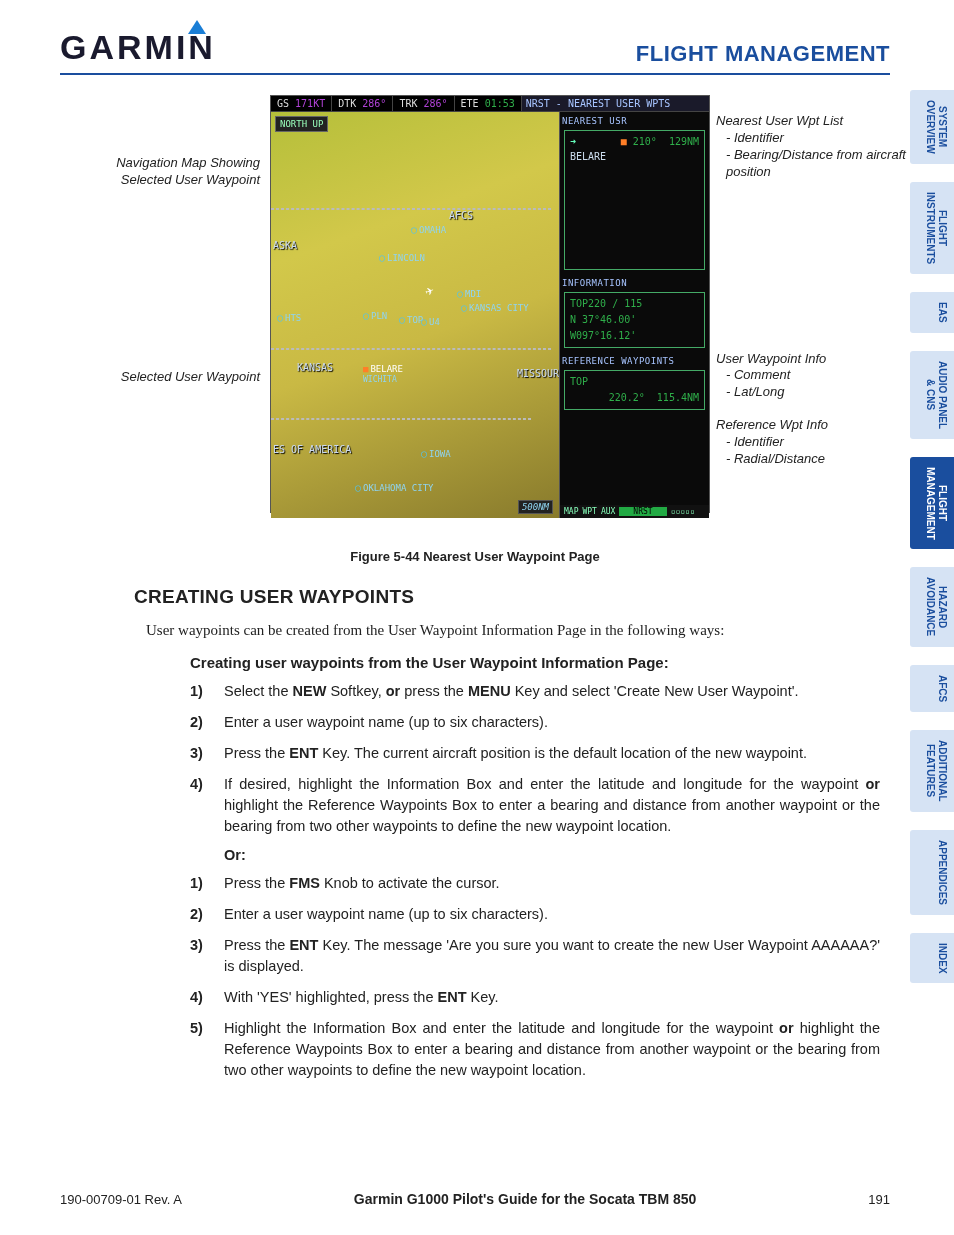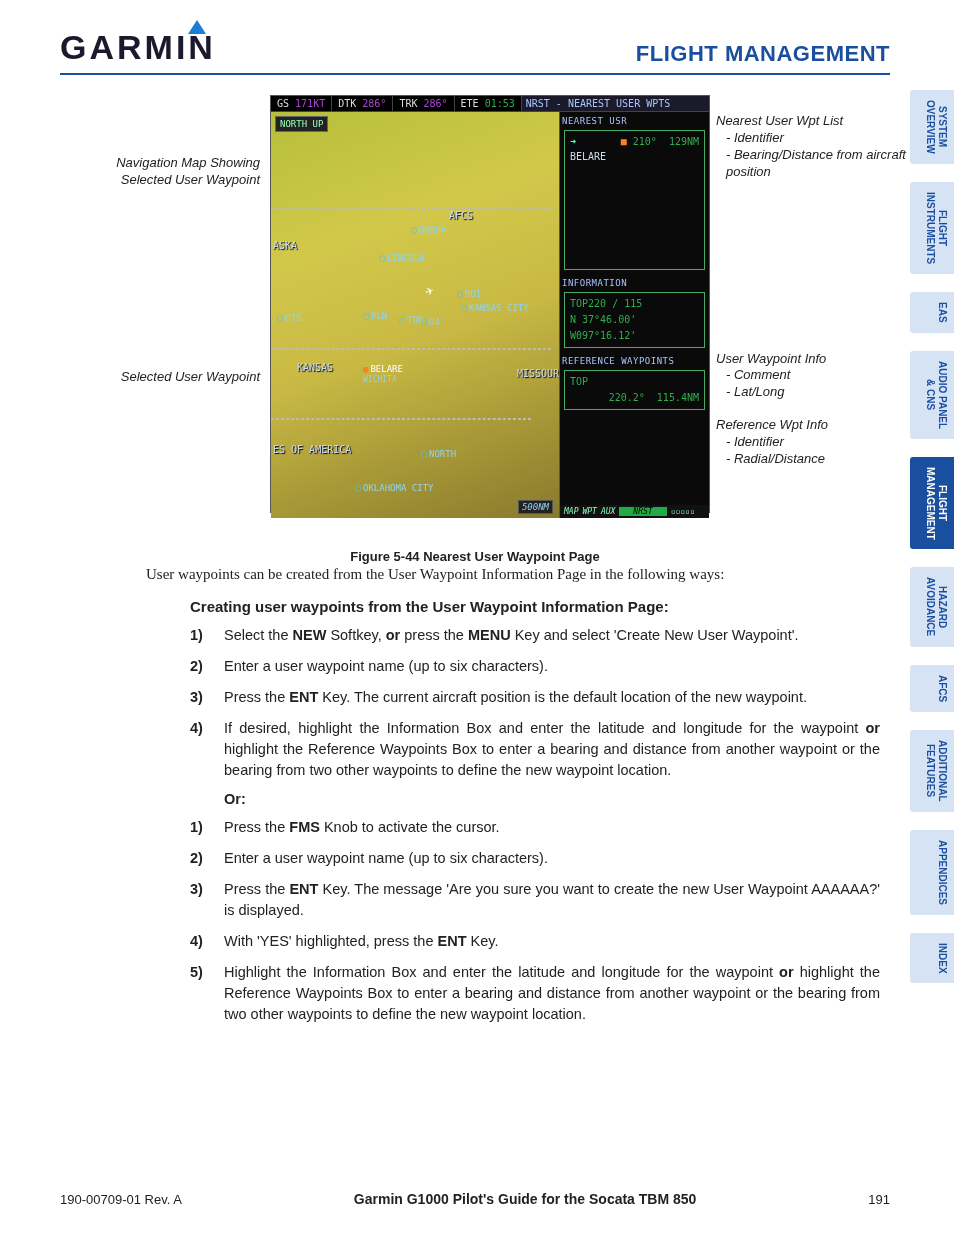--- a/index.html
+++ b/index.html
@@ -48,21 +48,21 @@
 .map .border { position:absolute; border:1px dashed #bbb; }
 .sidepanel { width:150px; background:#0a0a0a; border-left:1px solid #555; display:flex; flex-direction:column; }
 .sp-box { border:1px solid #4a6; margin:4px; padding:3px 5px; font-size:10px; }
 .sp-title { color:#a7c4ff; font-size:9px; text-align:left; margin:4px 2px 0; letter-spacing:0.5px; }
 .sp-box .row { display:flex; gap:6px; color:#cde; font-size:10px; line-height:1.5; }
 .sp-box .row .id::before { content:"➜ "; color:#6fb; }
 .sp-box .row .sq { color:#ff7f27; }
 .sp-box .row .v { color:#2fae4a; flex:1; text-align:right; }
 .sp-box.tall { height:140px; }
 .sp-box .info { color:#2fae4a; font-size:10px; line-height:1.6; }
-.sp-foot { margin-top:auto; font-size:8px; color:#8fb; padding:2px 4px; background:#111; display:flex; gap:4px;font-style:italic; }
+.sp-foot { margin-top:auto; font-size:8px; color:#8fb; padding:2px 4px; background:#111; display:flex; gap:4px; }
 .sp-foot .sel { background:#2a4; color:#000; padding:0 14px; }
 
 .fig-caption { text-align:center; font-size:13px; font-weight:bold; width:830px; margin-top:4px; }
 
 
 .heading { font-size:19px; font-weight:bold; margin:22px 0 12px 74px; letter-spacing:0.3px; }
 .para { font-size:15px; font-family: Georgia, serif; margin:0 60px 14px 86px; line-height:1.35; }
 .subheading { font-size:15px; font-weight:bold; margin:0 60px 10px 130px; }
 ol.steps { margin:0 74px 10px 130px; list-style:none; counter-reset:step; }
 ol.steps > li { font-size:14.5px; line-height:1.45; margin-bottom:10px; padding-left:34px; position:relative; text-align:justify; }
@@ -120,21 +120,21 @@
         <div class="map">
           <div class="northup">NORTH UP</div>
           <div class="state" style="left:178px;top:98px">AFCS</div>
           <div class="state" style="left:2px;top:128px">ASKA</div>
           <div class="state" style="left:26px;top:250px">KANSAS</div>
           <div class="state" style="left:246px;top:256px">MISSOUR</div>
           <div class="state" style="left:2px;top:332px">ES OF AMERICA</div>
           <div class="city" style="left:140px;top:112px">OMAHA</div>
           <div class="city" style="left:108px;top:140px">LINCOLN</div>
           <div class="city" style="left:190px;top:190px">KANSAS CITY</div>
-          <div class="city" style="left:150px;top:336px">NORTH</div>
+          <div class="city" style="left:150px;top:336px">IOWA</div>
           <div class="city" style="left:84px;top:370px">OKLAHOMA CITY</div>
           <div class="city" style="left:92px;top:198px">PLN</div>
           <div class="city" style="left:128px;top:202px">TOP</div>
           <div class="city" style="left:150px;top:204px">U4</div>
           <div class="city" style="left:186px;top:176px">MDI</div>
           <div class="city" style="left:6px;top:200px">HTS</div>
           <div class="sel"><span>BELARE</span><br><span style="font-size:8px;color:#8fd4f0">WICHITA</span></div>
           <div class="aircraft">✈</div>
           <div class="border" style="left:0;top:96px;width:280px;height:1px"></div>
           <div class="border" style="left:0;top:236px;width:280px;height:1px"></div>
@@ -186,20 +186,21 @@
       <div class="grp g3">
         <div>Reference Wpt Info</div>
         <div class="sub">- Identifier</div>
         <div class="sub">- Radial/Distance</div>
       </div>
     </div>
   </div>
 
   <div class="fig-caption">Figure 5-44  Nearest User Waypoint Page</div>
 
+  <div class="heading">CREATING USER WAYPOINTS</div>
   <p class="para">User waypoints can be created from the User Waypoint Information Page in the following ways:</p>
   <div class="subheading">Creating user waypoints from the User Waypoint Information Page:</div>
 
   <ol class="steps" id="steps1">
       <li>Select the <b>NEW</b> Softkey, <b>or</b> press the <b>MENU</b> Key and select 'Create New User Waypoint'.</li>
       <li>Enter a user waypoint name (up to six characters).</li>
       <li>Press the <b>ENT</b> Key.  The current aircraft position is the default location of the new waypoint.</li>
       <li>If desired, highlight the Information Box and enter the latitude and longitude for the waypoint <b>or</b> highlight the Reference Waypoints Box to enter a bearing and distance from another waypoint or the bearing from two other waypoints to define the new waypoint location.</li>
     </ol>
   <div class="or-label">Or:</div>

